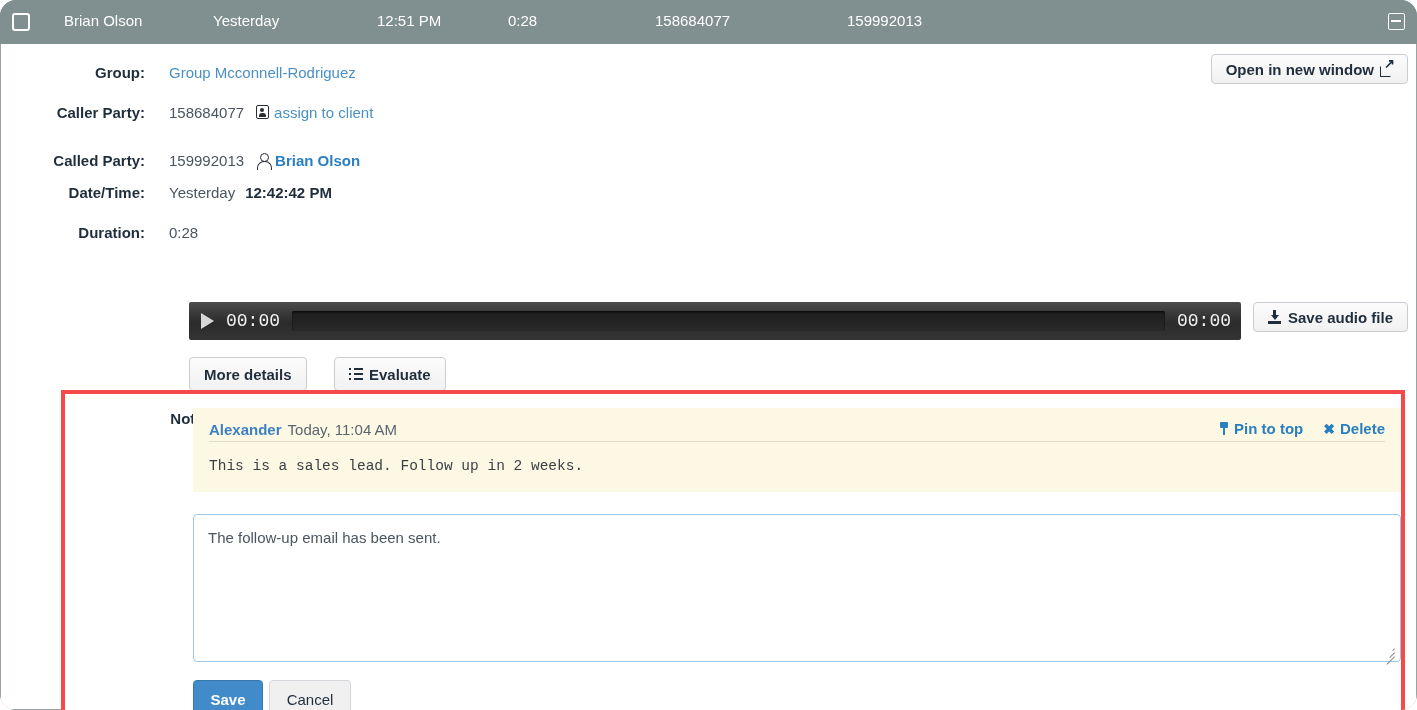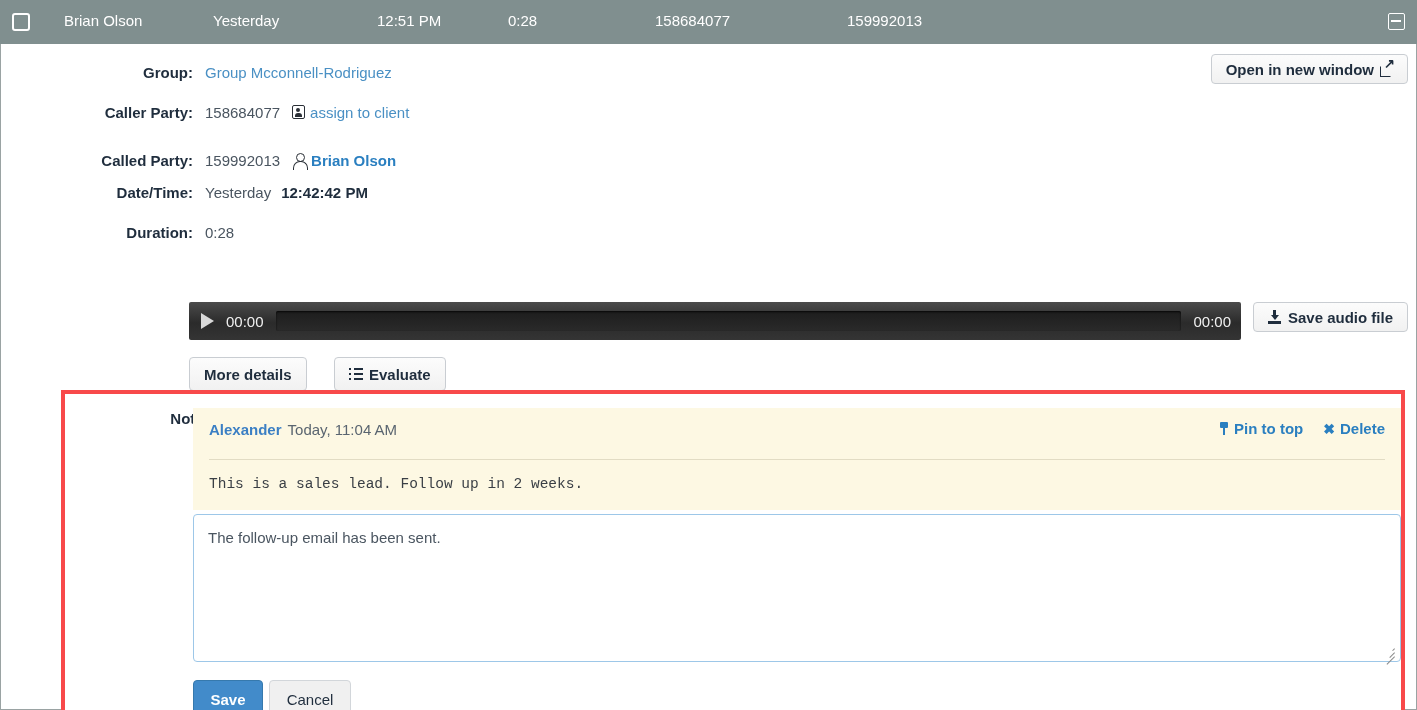--- a/index.html
+++ b/index.html
@@ -10,20 +10,21 @@
     font-family: "Liberation Sans", sans-serif;
     -webkit-font-smoothing: antialiased;
   }
 
   .app {
     position: relative;
     width: 1417px;
     height: 710px;
     overflow: hidden;
     background: #a3a3a3;
+    border-radius: 16px;
   }
 
   
   .header {
     position: absolute;
     left: 0; top: 0;
     width: 1417px; height: 44px;
     background: #808f8f;
     color: #ffffff;
     font-size: 15px;
@@ -80,23 +81,23 @@
   
   .field-row {
     position: absolute;
     left: 0;
     width: 100%;
     height: 40px;
     display: flex;
     align-items: center;
   }
   .field-label {
-    width: 204px;
+    width: 168px;
     text-align: right;
-    padding-right: 12px;
+    padding-right: 24px;
     font-weight: bold;
     font-size: 15px;
     color: #1f2d3d;
     white-space: nowrap;
   }
   .field-value {
     font-size: 15px;
     color: #4a5560;
     display: flex;
     align-items: center;
@@ -224,22 +225,22 @@
   .play-btn {
     width: 0; height: 0;
     border-left: 13px solid #d8d8d8;
     border-top: 8px solid transparent;
     border-bottom: 8px solid transparent;
     cursor: pointer;
     margin-right: 12px;
   }
   .time-left, .time-right {
     color: #f0f0f0;
-    font-size: 15px;
-    font-family: Liberation Sans, sans-serif;
+    font-size: 18px;
+    font-family: Liberation Mono, monospace;
   }
   .progress-track {
     flex: 1;
     height: 20px;
     margin: 0 12px;
     background: linear-gradient(#1d1d1d, #2a2a2a);
     border-radius: 2px;
     box-shadow: inset 0 1px 2px rgba(0,0,0,0.8);
     cursor: pointer;
   }
@@ -336,21 +337,21 @@
     position: absolute;
     left: 128px; top: 14px;
     width: 1208px;
     background: #fdf8e3;
     padding: 12px 16px 18px 16px;
   }
   .note-head {
     display: flex;
     align-items: baseline;
     justify-content: space-between;
-    padding-bottom: 20px;
+    padding-bottom: 2px;
     border-bottom: 1px solid #e2dcc4;
   }
   .note-author {
     color: #3b7fc4;
     font-weight: bold;
     font-size: 15px;
     cursor: pointer;
   }
   .note-time {
     color: #5a6570;

